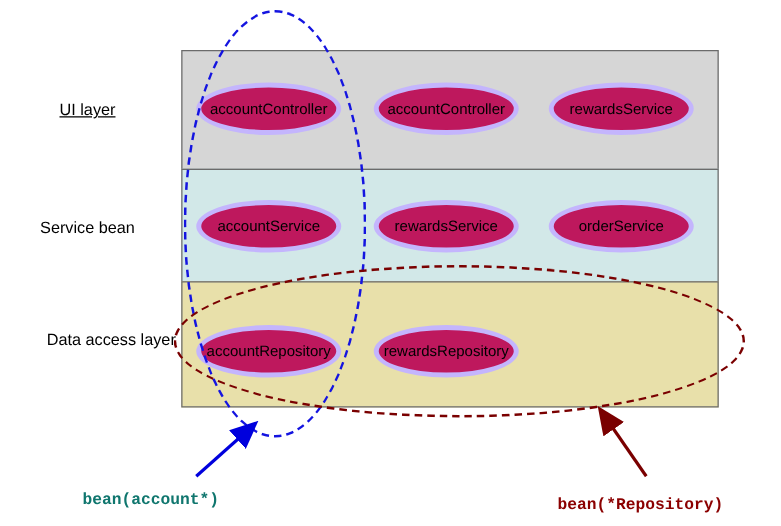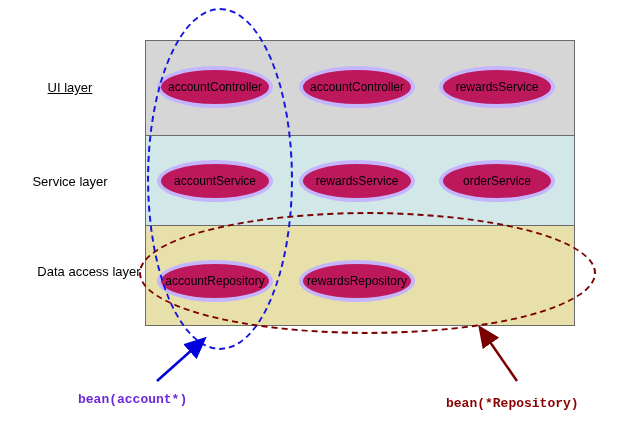--- a/index.html
+++ b/index.html
@@ -95,34 +95,34 @@
   }
 
   
   .callout {
     position: absolute;
     font-family: "Liberation Mono", "DejaVu Sans Mono", monospace;
     font-weight: bold;
     font-size: 13px;
     white-space: nowrap;
   }
-  .callout-account    { left: 78px;  top: 392px; color: #6d28d9; }
+  .callout-account    { left: 66px;  top: 392px; color: #0f766e; }
   .callout-repository { left: 446px; top: 396px; color: #8b0000; }
 </style>
 </head>
 <body>
 
 <div class="canvas">
 
   <div class="layer layer-ui"></div>
   <div class="layer layer-service"></div>
   <div class="layer layer-data"></div>
 
   <div class="layer-label label-ui">UI layer</div>
-  <div class="layer-label label-service">Service layer</div>
+  <div class="layer-label label-service">Service bean</div>
   <div class="layer-label label-data">Data access layer</div>
 
   <div class="bean row-0 col-0">accountController</div>
   <div class="bean row-0 col-1">accountController</div>
   <div class="bean row-0 col-2">rewardsService</div>
 
   <div class="bean row-1 col-1">rewardsService</div>
   <div class="bean row-1 col-0">accountService</div>
   <div class="bean row-1 col-2">orderService</div>
 

